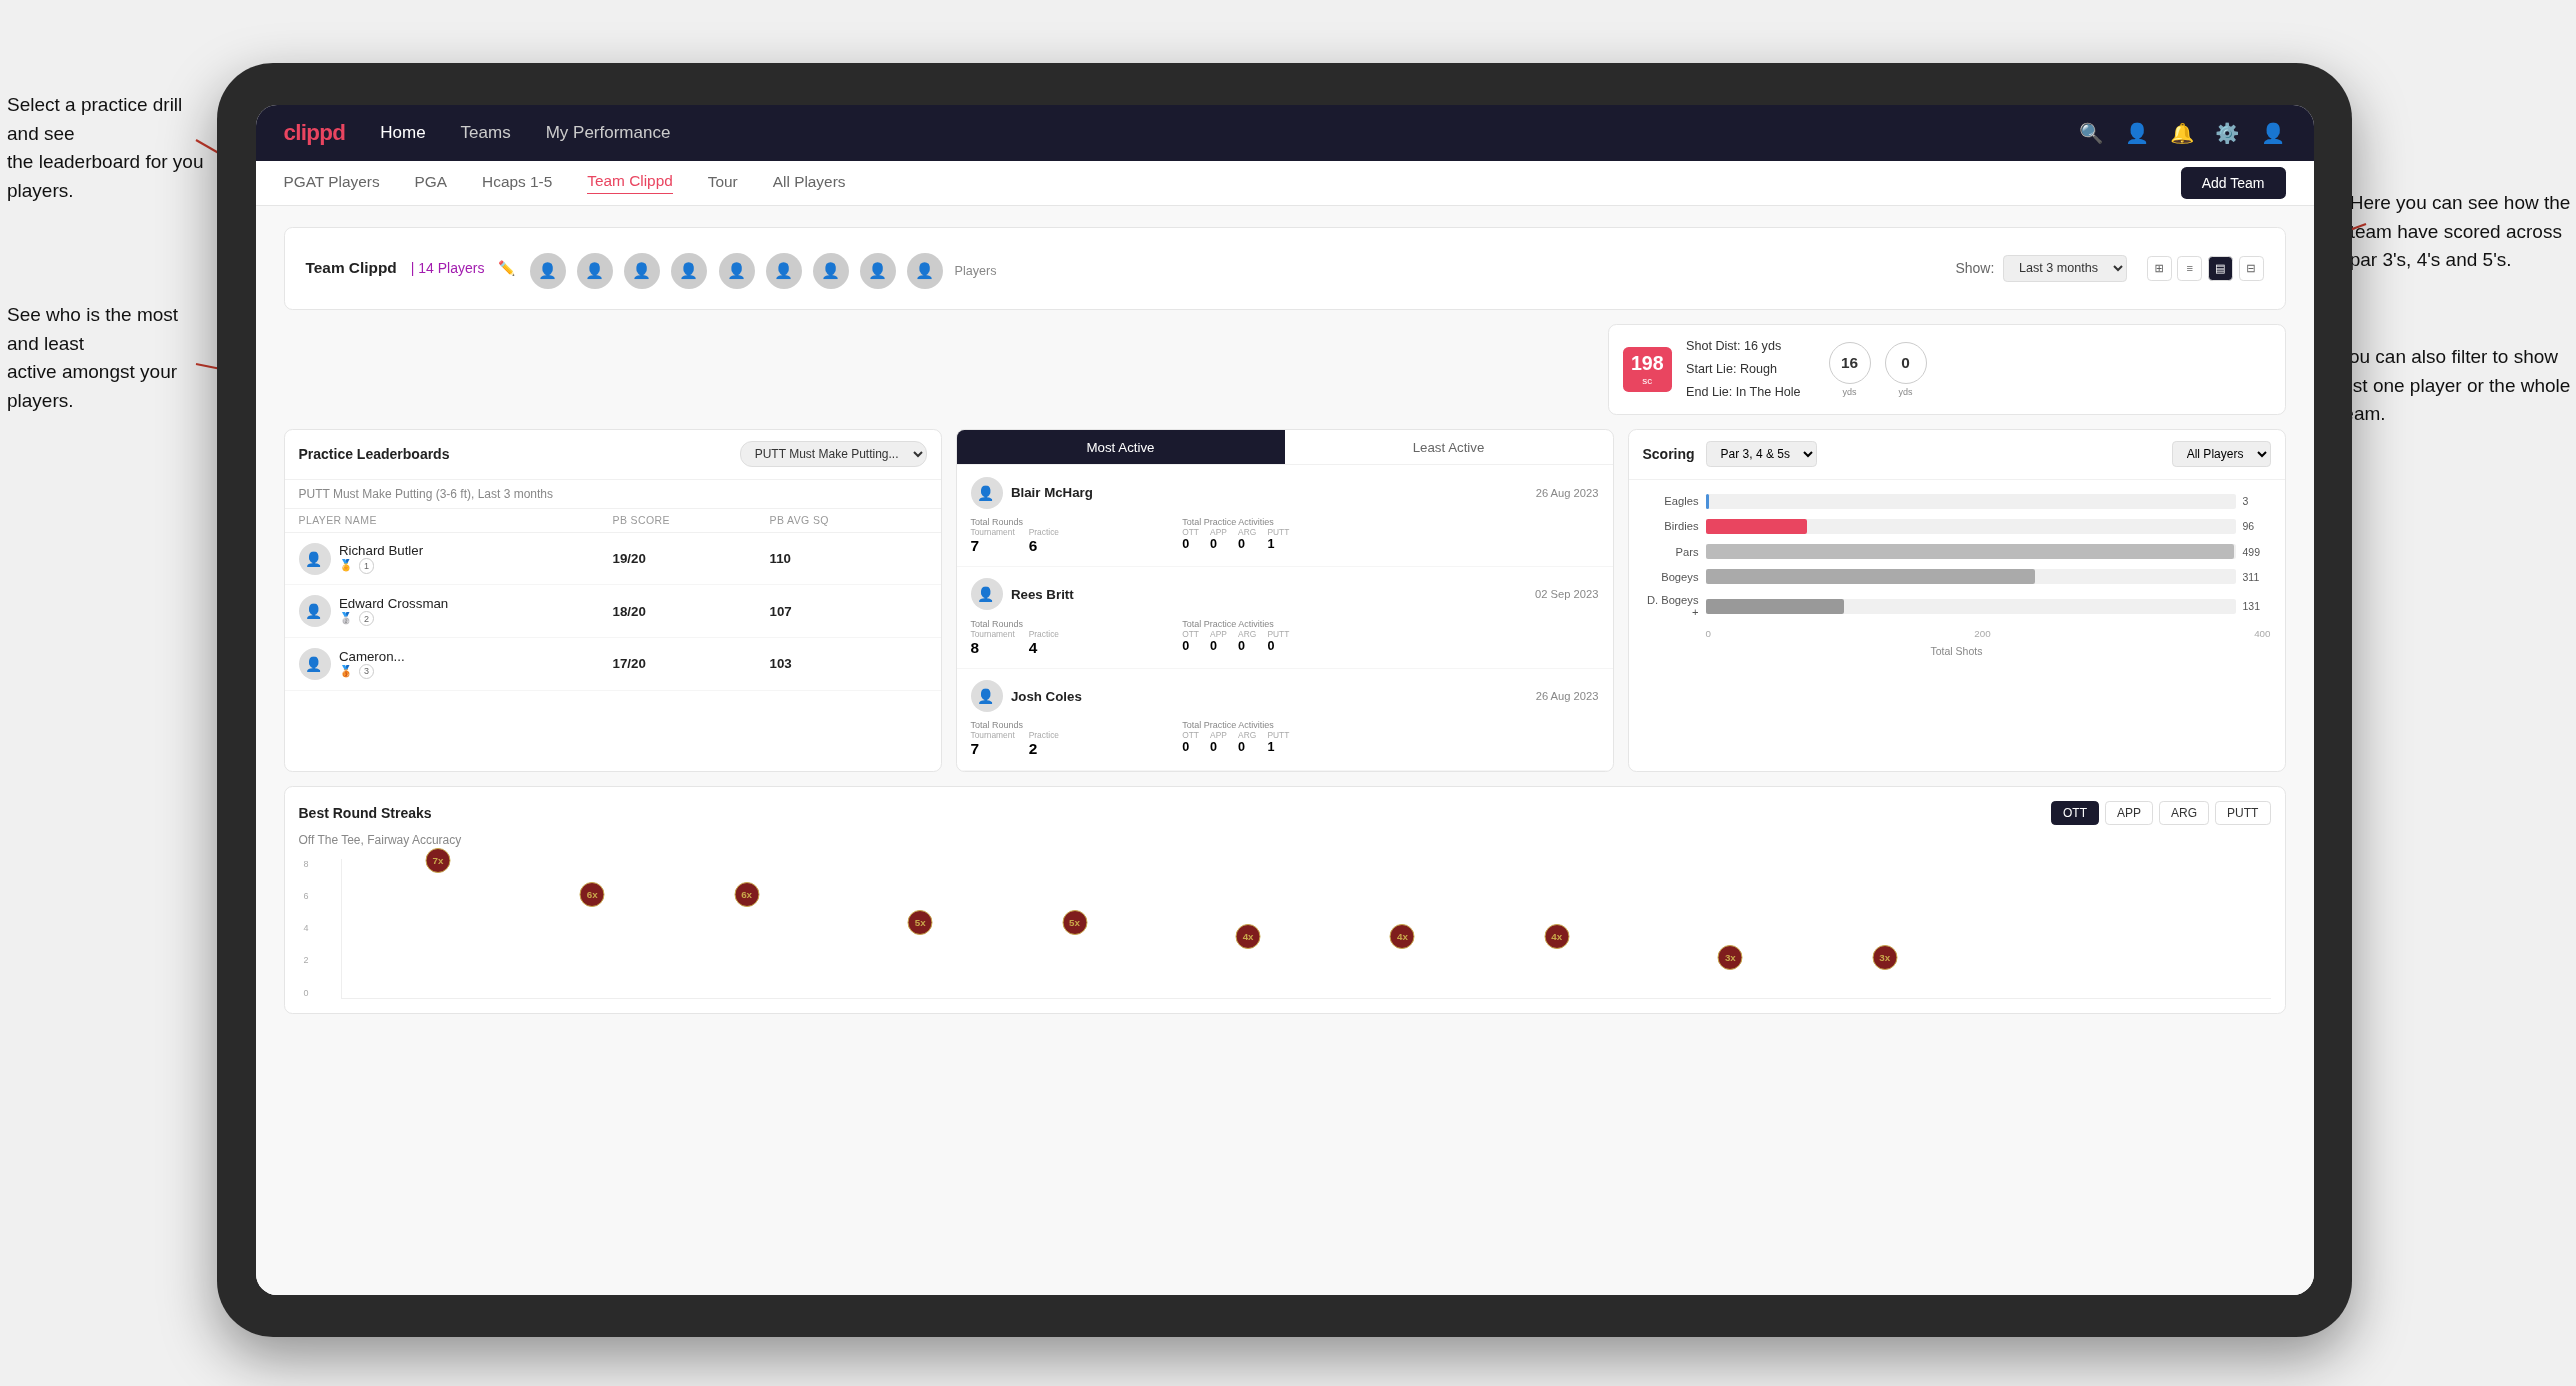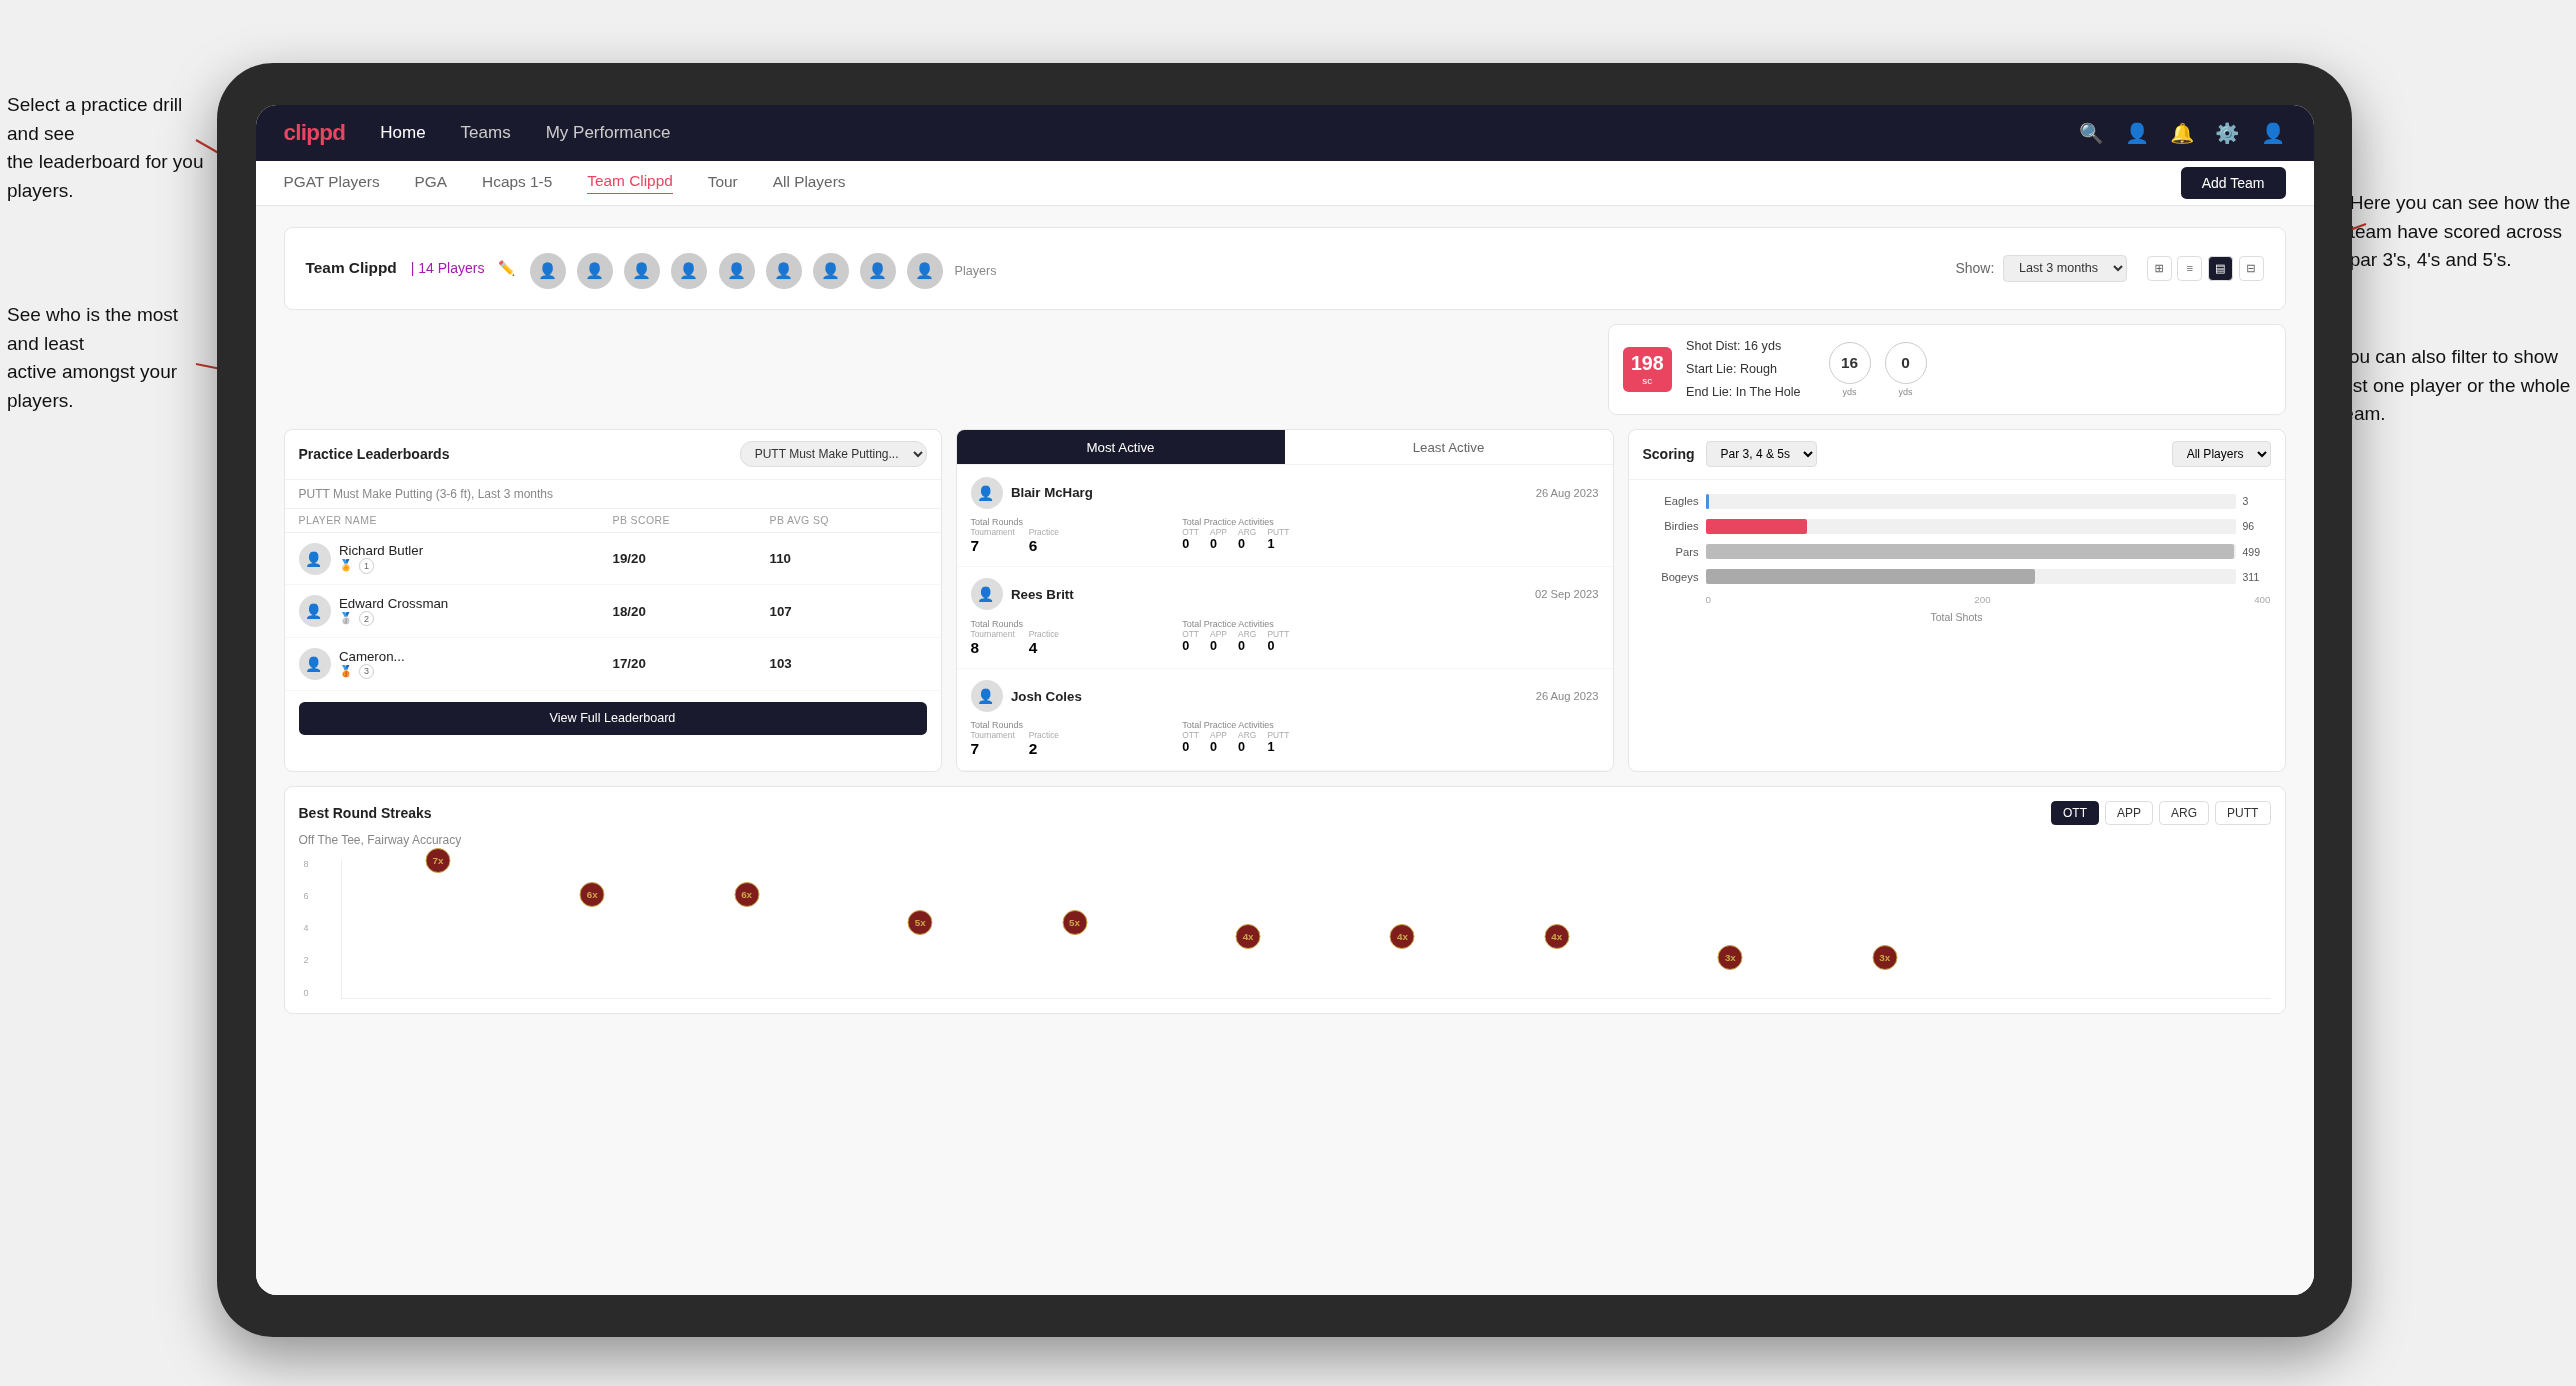--- a/index.html
+++ b/index.html
@@ -636,21 +636,20 @@
               <div>
                 <div class="player-name">Cameron...</div>
                 <span class="badge-bronze">🥉</span>
                 <span class="rank-num">3</span>
               </div>
             </div>
             <span class="score-val">17/20</span>
             <span class="score-val">103</span>
           </div>
 
-          <button class="view-leaderboard-btn">View Full Leaderboard</button>
         </div>
 
         <div class="card">
           <div class="activity-tabs">
             <div class="activity-tab active">Most Active</div>
             <div class="activity-tab">Least Active</div>
           </div>
 
           <div class="activity-player">
             <div class="activity-player-header">
@@ -821,20 +820,27 @@
                 </div>
                 <div class="bar-value">499</div>
               </div>
               <div class="bar-chart-row">
                 <div class="bar-label">Bogeys</div>
                 <div class="bar-track">
                   <div class="bar-fill" style="background: rgb(170, 170, 170); width: 62.2%; height: 100%;"></div>
                 </div>
                 <div class="bar-value">311</div>
               </div>
+              <div class="bar-chart-row">
+                <div class="bar-label">D. Bogeys +</div>
+                <div class="bar-track">
+                  <div class="bar-fill" style="background: rgb(153, 153, 153); width: 26.2%; height: 100%;"></div>
+                </div>
+                <div class="bar-value">131</div>
+              </div>
               <div class="chart-axis">
                 <span>0</span>
                 <span>200</span>
                 <span>400</span>
               </div>
               <div class="chart-footer">Total Shots</div>
             </div>
         </div>
       </div>
 

